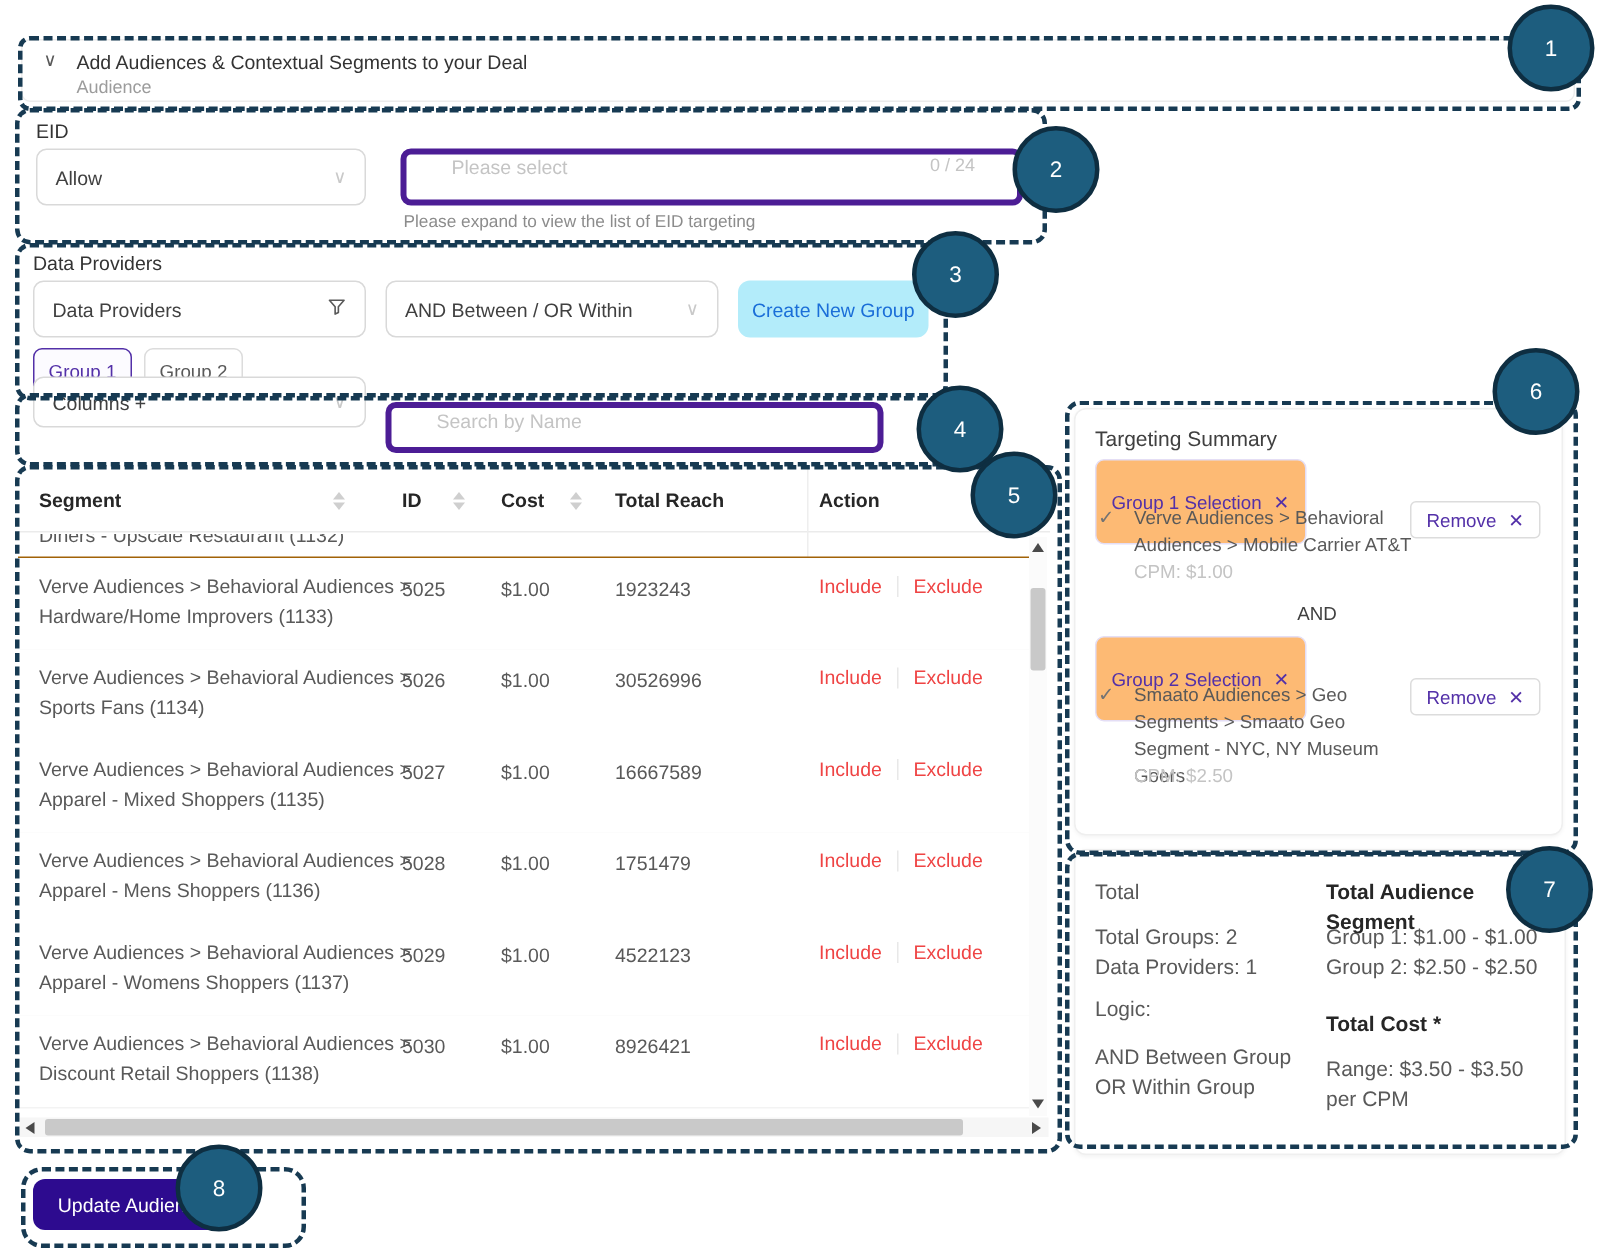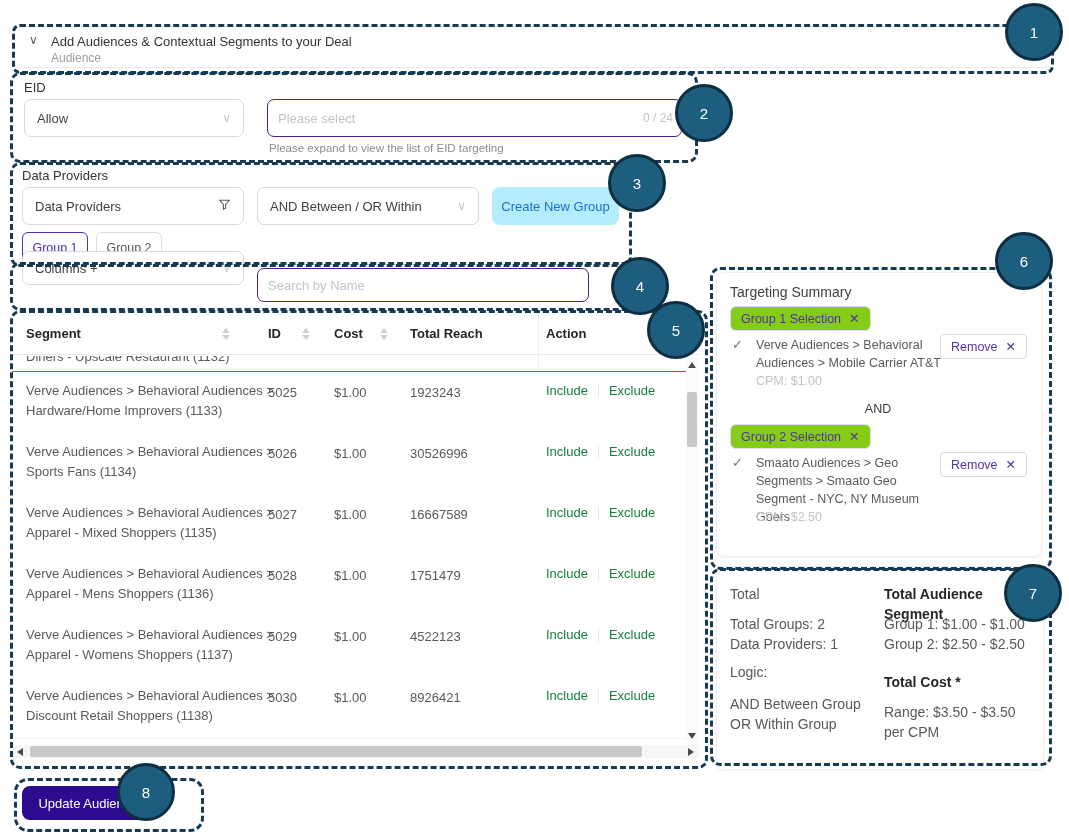--- a/index.html
+++ b/index.html
@@ -11,22 +11,22 @@
   .dash{position:absolute;border:3px dashed #173a52;border-radius:10px;pointer-events:none;z-index:40;}
   .circle{position:absolute;width:52px;height:52px;border-radius:50%;background:#1d5d7e;
     border:3px solid #0e2e41;color:#fff;display:flex;align-items:center;justify-content:center;
     font-size:15px;z-index:50;}
 
   
   .panel{position:absolute;background:#fff;border:1px solid #ececec;border-radius:6px;}
   .sel{position:absolute;border:1px solid #d9d9d9;border-radius:7px;background:#fff;
     display:flex;align-items:center;padding:16px 12px;font-size:13px;color:#404040;box-sizing:border-box;}
   .sel .chev{margin-left:auto;color:#c9c9c9;font-size:12px;}
-  .inputbox{position:absolute;border:1px solid #4c1d95;border-radius:7px;background:#fff;
-    display:flex;align-items:center;padding:0 8px;box-sizing:border-box;}
+  .inputbox{position:absolute;border:4px solid #4c1d95;border-radius:7px;background:#fff;
+    display:flex;align-items:flex-start;padding:0 28px;box-sizing:border-box;}
   .inputbox input{border:none;outline:none;flex:1;font:inherit;font-size:13px;color:#404040;background:transparent;min-width:0;}
   .inputbox .counter{color:#c4c4c4;font-size:12px;margin-left:8px;}
   input::placeholder{color:#c4c4c4;}
   .lbl{position:absolute;color:#333;font-size:13px;}
   .helper{position:absolute;color:#8c8c8c;font-size:11.5px;}
 
   .btn-cyan{position:absolute;background:#b3ecfa;color:#1a6ed8;border:none;border-radius:8px;
     font-size:13px;display:flex;align-items:center;justify-content:center;cursor:pointer;font-family:inherit;}
   .gtab{position:absolute;border-radius:6px;display:flex;align-items:center;justify-content:center;
     font-size:12.5px;background:#fff;cursor:pointer;box-sizing:border-box;}
@@ -38,39 +38,39 @@
   .sort{position:absolute;display:flex;flex-direction:column;gap:2px;}
   .sort i{width:0;height:0;border-left:4px solid transparent;border-right:4px solid transparent;}
   .sort .up{border-bottom:5px solid #cfcfcf;}
   .sort .dn{border-top:5px solid #cfcfcf;}
   .trow{position:absolute;left:12px;width:674px;height:61px;border-bottom:1px solid #f3f3f3;background:#fff;}
   .c-seg{position:absolute;left:14px;top:9px;width:252px;line-height:20px;font-size:13px;color:#595959;}
   .c-id{position:absolute;left:256px;top:13px;color:#595959;}
   .c-cost{position:absolute;left:322px;top:13px;color:#595959;}
   .c-reach{position:absolute;left:398px;top:13px;color:#595959;}
   .c-act{position:absolute;left:534px;top:11px;display:flex;align-items:center;gap:10px;}
-  .linky{color:#15803d;cursor:pointer;font-size:13px;}
+  .linky{color:#ef4444;cursor:pointer;font-size:13px;}
   .vline{width:1px;height:14px;background:#e8e8e8;}
 
   
   .sb-track-v{position:absolute;left:686px;top:358px;width:12px;height:386px;background:#fbfbfb;}
   .sb-thumb-v{position:absolute;left:687px;top:392px;width:10px;height:55px;background:#c9c9c9;border-radius:2px;}
   .sb-track-h{position:absolute;left:13px;top:745px;width:686px;height:13px;background:#f6f6f6;}
   .sb-thumb-h{position:absolute;left:30px;top:746px;width:612px;height:11px;background:#c9c9c9;border-radius:2px;}
   .tri{width:0;height:0;position:absolute;}
   .tri-up{border-left:4px solid transparent;border-right:4px solid transparent;border-bottom:6px solid #4a4a4a;}
   .tri-dn{border-left:4px solid transparent;border-right:4px solid transparent;border-top:6px solid #4a4a4a;}
   .tri-lf{border-top:4px solid transparent;border-bottom:4px solid transparent;border-right:6px solid #4a4a4a;}
   .tri-rt{border-top:4px solid transparent;border-bottom:4px solid transparent;border-left:6px solid #4a4a4a;}
 
   
   .card{position:absolute;background:#fff;border:1px solid #efefef;border-radius:8px;
     box-shadow:0 1px 3px rgba(0,0,0,.05);}
   .tag{position:absolute;display:inline-flex;align-items:center;gap:8px;border:1px solid #e4def5;
-    border-radius:6px;padding:4px 10px;color:#5330a8;font-size:12.5px;background:#84cc16;cursor:pointer;}
+    border-radius:6px;padding:20px 10px;color:#5330a8;font-size:12.5px;background:#fdba74;cursor:pointer;}
   .removebtn{position:absolute;display:inline-flex;align-items:center;gap:8px;border:1px solid #dcdcdc;
     border-radius:4px;padding:4px 10px;color:#5330a8;font-size:12.5px;background:#fff;cursor:pointer;}
   .sum-seg{position:absolute;width:186px;line-height:18px;font-size:12.5px;color:#595959;}
   .cpm{position:absolute;color:#c4c4c4;font-size:12.5px;}
   .check{position:absolute;color:#737373;font-size:13px;}
   .tot-line{position:absolute;font-size:14px;color:#595959;line-height:20px;}
   .tot-bold{font-weight:700;color:#262626;}
 
   .update-btn{position:absolute;left:22px;top:786px;width:132px;height:34px;background:#2d0b8f;color:#fff;
     border:none;border-radius:8px;font-size:13px;font-family:inherit;cursor:pointer;z-index:30;}

